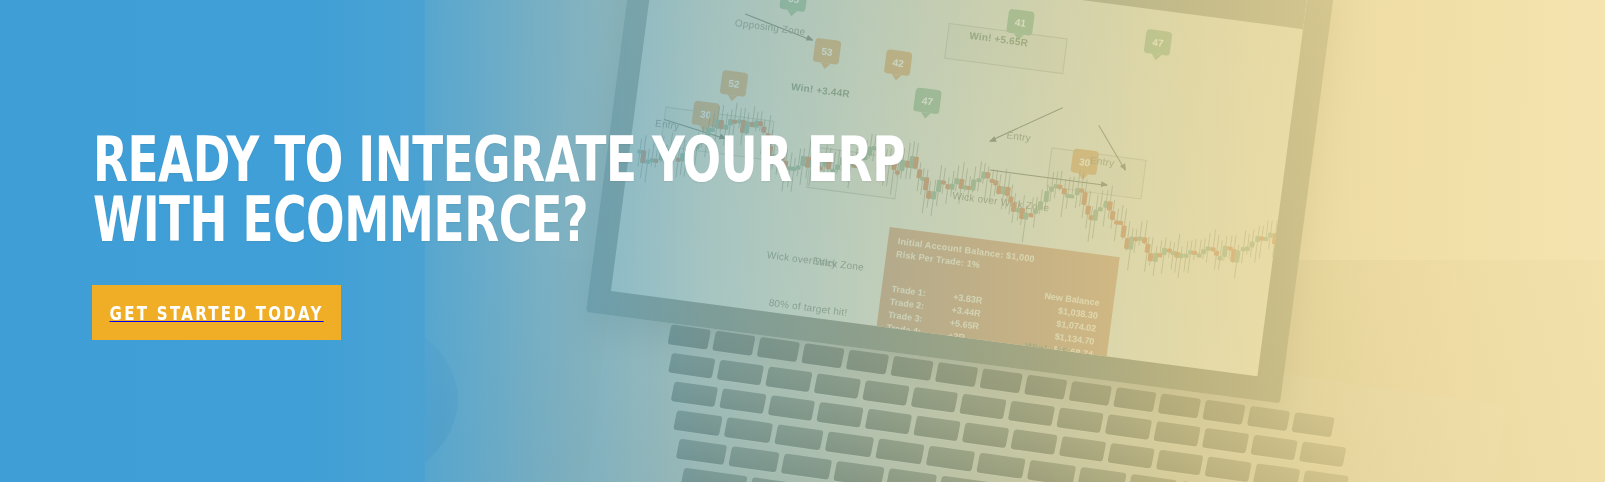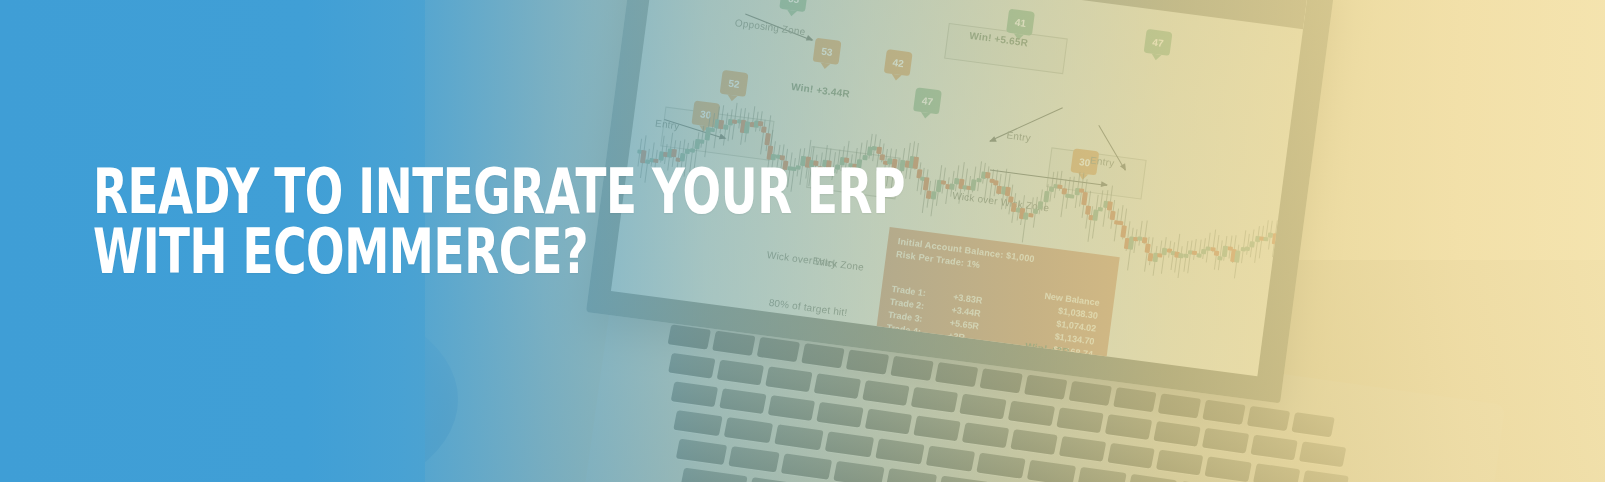--- a/index.html
+++ b/index.html
@@ -187,21 +187,21 @@
        rgba(236,216,148,0.78) 82%,
        rgba(243,223,162,0.86) 91%,
        rgba(245,227,170,0.90) 100%);
   }
   .overlay-flat {
     position:absolute; left:0; top:0; width:26.5%; height:100%;
     background:#3f9ed6;
   }
 
   
-  .content { position:absolute; inset:0;margin-top:32px; }
+  .content { position:absolute; inset:0; }
 
   .headline {
     position:absolute; left:93px; top:130px;
     color:#ffffff;
     font-family:"Liberation Sans Narrow","DejaVu Sans Condensed","Liberation Sans",sans-serif;
     font-weight:bold;
     font-size:63px;
     line-height:60px;
     letter-spacing:-0.5px;
     text-transform:uppercase;
@@ -705,14 +705,17 @@
     </div>
   </div>
 
   <div class="overlay-flat"></div>
   <div class="overlay"></div>
 
   <div class="content">
     <h1 class="headline">Ready to integrate your ERP
 with ecommerce?</h1>
 
+    <a class="cta" href="#">
+      <span class="cta-label">Get Started Today</span>
+    </a>
   </div>
 </div>
 
 </body></html>

